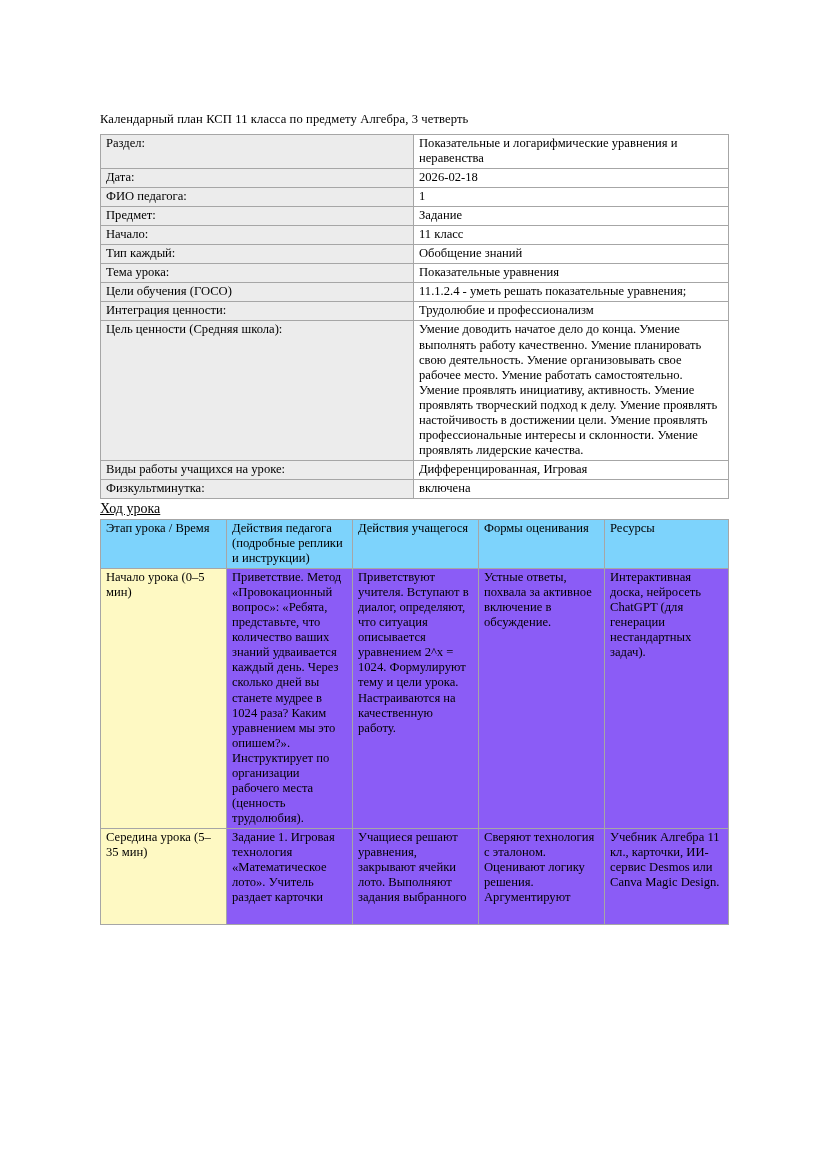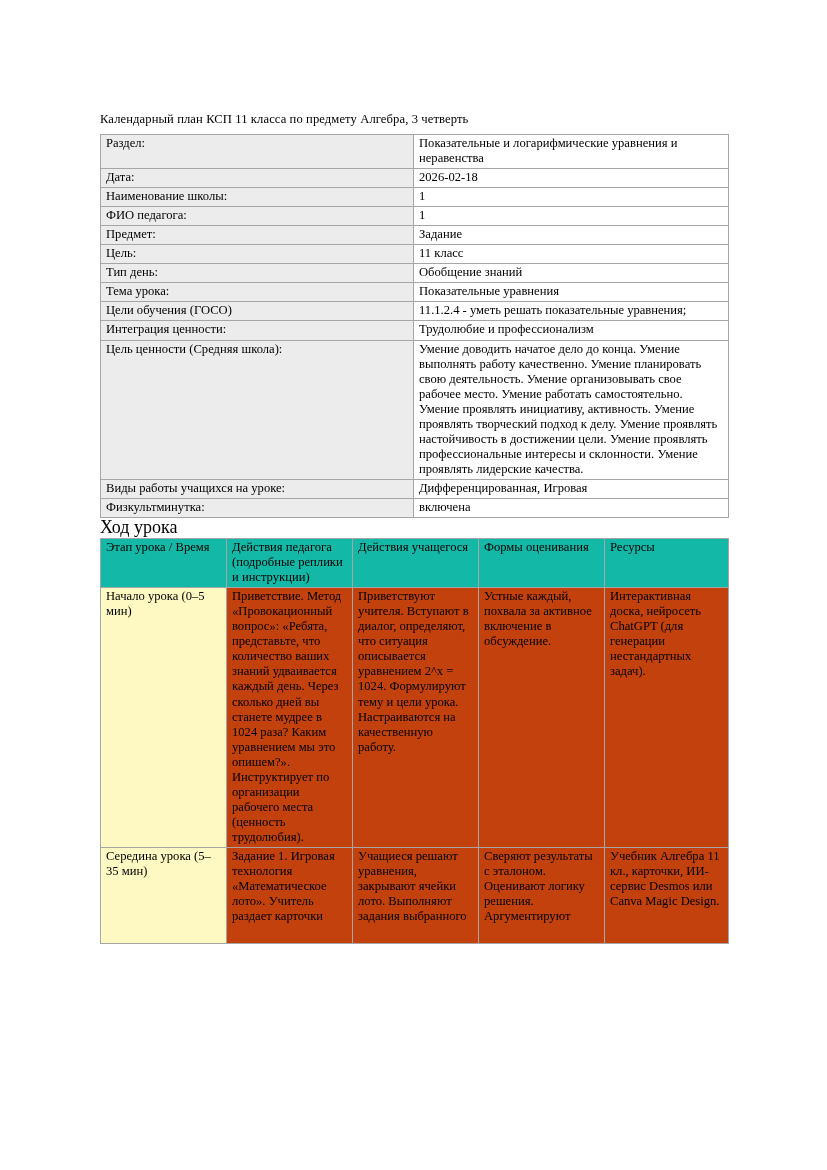--- a/index.html
+++ b/index.html
@@ -56,35 +56,36 @@
   #info-table { margin-bottom: 0; }
   #info-table col.c-label { width: 313px; }
   #info-table col.c-value { width: 315px; }
   #info-table td.label {
     background: #ececec;
   }
   #info-table td.value {
     background: #ffffff;
   }
   .section-caption {
-    font-size: 18px;
+    font-size: 14px;
     line-height: 15px;
     margin: 2px 0 3px 0;
+    text-decoration: underline;
   }
   
   #flow-table col.c1 { width: 126px; }
   #flow-table col.c2 { width: 126px; }
   #flow-table col.c3 { width: 126px; }
   #flow-table col.c4 { width: 126px; }
   #flow-table col.c5 { width: 124px; }
   #flow-table thead td {
-    background: #14b8a6;
+    background: #7dd3fc;
   }
   #flow-table tbody td {
-    background: #c2410c;
+    background: #8b5cf6;
   }
   #flow-table tbody td.stage {
     background: #fef9c3;
   }
   .clip-row td {
     
     height: 92px;
     overflow: hidden;
     margin-left: 24px;
   }
@@ -114,37 +115,33 @@
     <tbody>
       <tr>
         <td class="label">Раздел:</td>
         <td class="value">Показательные и логарифмические уравнения и неравенства</td>
       </tr>
       <tr>
         <td class="label">Дата:</td>
         <td class="value">2026-02-18</td>
       </tr>
       <tr>
-        <td class="label">Наименование школы:</td>
-        <td class="value">1</td>
-      </tr>
-      <tr>
         <td class="label">ФИО педагога:</td>
         <td class="value">1</td>
       </tr>
       <tr>
         <td class="label">Предмет:</td>
         <td class="value">Задание</td>
       </tr>
       <tr>
-        <td class="label">Цель:</td>
+        <td class="label">Начало:</td>
         <td class="value">11 класс</td>
       </tr>
       <tr>
-        <td class="label">Тип день:</td>
+        <td class="label">Тип каждый:</td>
         <td class="value">Обобщение знаний</td>
       </tr>
       <tr>
         <td class="label">Тема урока:</td>
         <td class="value">Показательные уравнения</td>
       </tr>
       <tr>
         <td class="label">Цели обучения (ГОСО)</td>
         <td class="value">11.1.2.4 - уметь решать показательные уравнения;</td>
       </tr>
@@ -184,27 +181,27 @@
         <td>Действия учащегося</td>
         <td>Формы оценивания</td>
         <td>Ресурсы</td>
       </tr>
     </thead>
     <tbody>
       <tr>
         <td class="stage">Начало урока (0–5 мин)</td>
         <td>Приветствие. Метод «Провокационный вопрос»: «Ребята, представьте, что количество ваших знаний удваивается каждый день. Через сколько дней вы станете мудрее в 1024 раза? Каким уравнением мы это опишем?». Инструктирует по организации рабочего места (ценность трудолюбия).</td>
         <td>Приветствуют учителя. Вступают в диалог, определяют, что ситуация описывается уравнением 2^x = 1024. Формулируют тему и цели урока. Настраиваются на качественную работу.</td>
-        <td>Устные каждый, похвала за активное включение в обсуждение.</td>
+        <td>Устные ответы, похвала за активное включение в обсуждение.</td>
         <td>Интерактивная доска, нейросеть ChatGPT (для генерации нестандартных задач).</td>
       </tr>
       <tr class="clip-row">
         <td class="stage">Середина урока (5–35 мин)</td>
         <td>Задание 1. Игровая технология «Математическое лото». Учитель раздает карточки</td>
         <td>Учащиеся решают уравнения, закрывают ячейки лото. Выполняют задания выбранного</td>
-        <td>Сверяют результаты с эталоном. Оценивают логику решения. Аргументируют</td>
+        <td>Сверяют технология с эталоном. Оценивают логику решения. Аргументируют</td>
         <td>Учебник Алгебра 11 кл., карточки, ИИ-сервис Desmos или Canva Magic Design.</td>
       </tr>
     </tbody>
   </table>
 
 </div>
 </div>
 
 </body></html>

